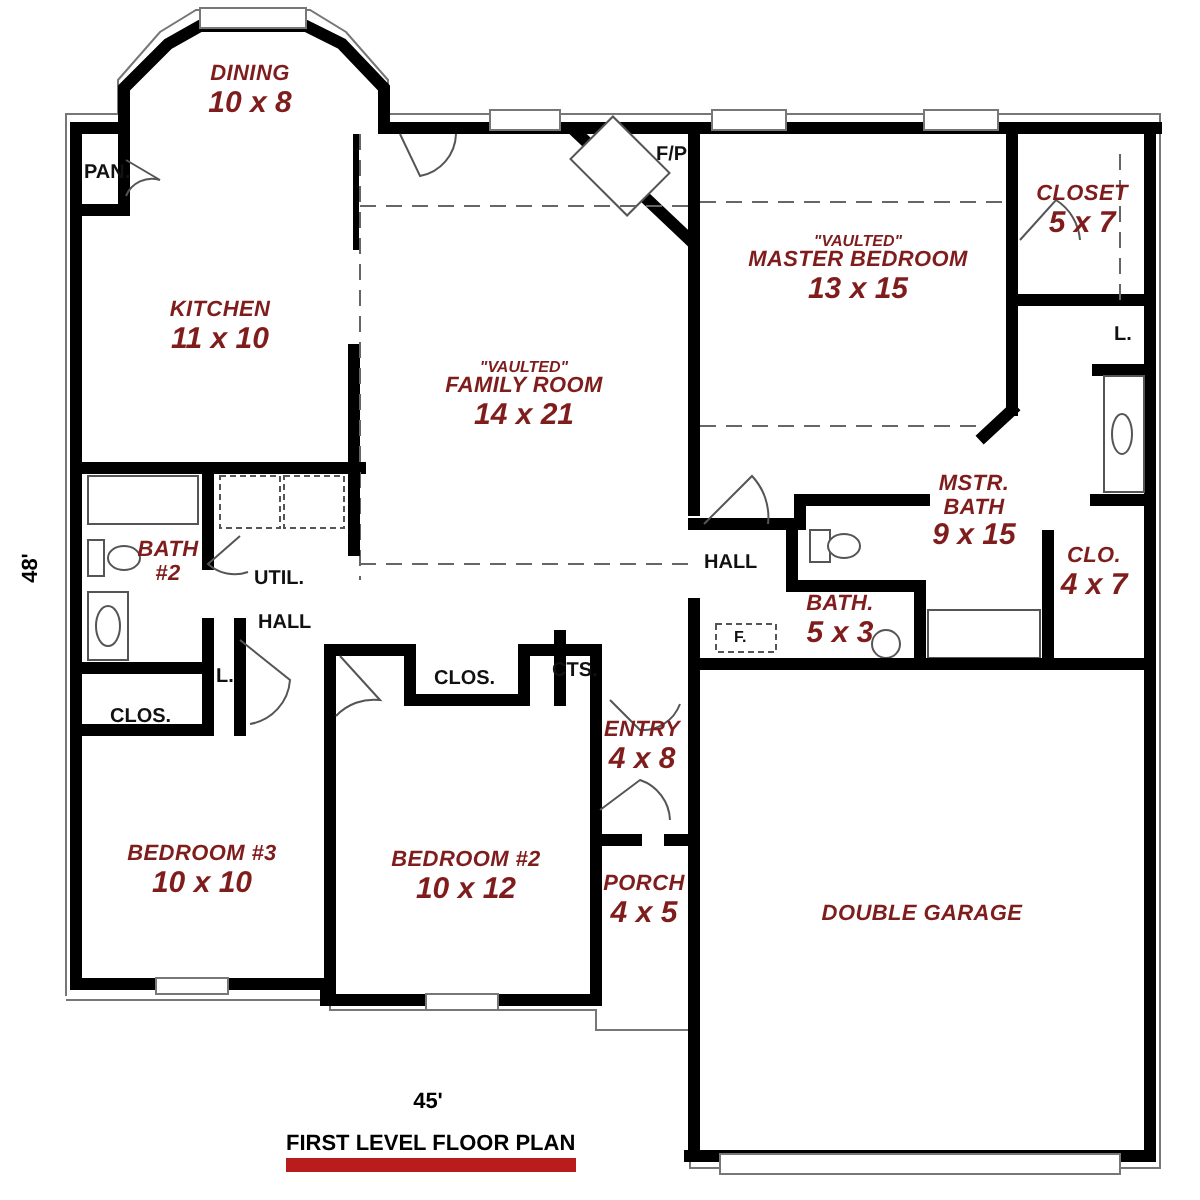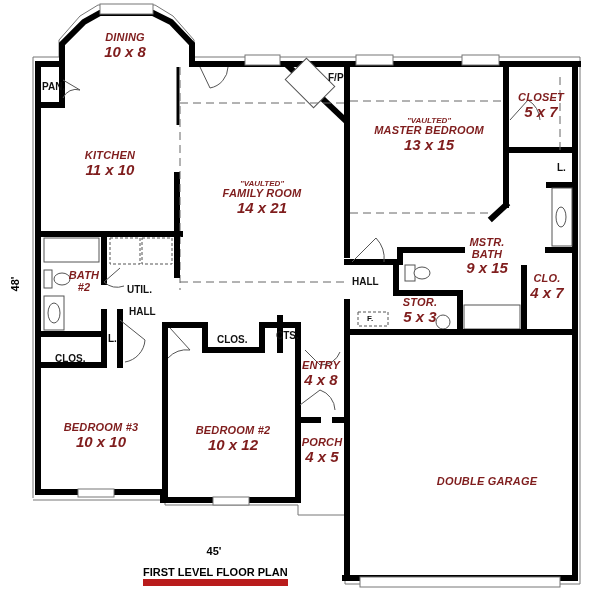--- a/index.html
+++ b/index.html
@@ -171,21 +171,21 @@
 </div>
 <div class="lbl" style="left:84px;top:270px;">
   <span class="n">BATH</span>
   <span class="n">#2</span>
 </div>
 <div class="lbl-sm" style="left:127px;top:253px;margin-top:31px;">UTIL.</div>
 <div class="lbl-sm" style="left:129px;top:306px;">HALL</div>
 <div class="lbl-sm" style="left:108px;top:333px;">L.</div>
 <div class="lbl-sm" style="left:352px;top:276px;">HALL</div>
 <div class="lbl" style="left:420px;top:297px;">
-  <span class="n">STOR.</span>
+  <span class="n">BATH.</span>
   <span class="d">5 x 3</span>
 </div>
 <div class="lbl-sm" style="left:367px;top:314px;font-size:8px;">F.</div>
 <div class="lbl-sm" style="left:55px;top:353px;">CLOS.</div>
 <div class="lbl-sm" style="left:217px;top:334px;">CLOS.</div>
 <div class="lbl-sm" style="left:276px;top:330px;">CTS.</div>
 <div class="lbl" style="left:321px;top:360px;">
   <span class="n">ENTRY</span>
   <span class="d">4 x 8</span>
 </div>
@@ -194,19 +194,19 @@
   <span class="d">4 x 5</span>
 </div>
 <div class="lbl" style="left:101px;top:422px;">
   <span class="n">BEDROOM #3</span>
   <span class="d">10 x 10</span>
 </div>
 <div class="lbl" style="left:233px;top:425px;">
   <span class="n">BEDROOM #2</span>
   <span class="d">10 x 12</span>
 </div>
-<div class="lbl" style="left:461px;top:476px;margin-left:26px;">
+<div class="lbl" style="left:461px;top:452px;">
   <span class="n">DOUBLE GARAGE</span>
 </div>
 
 <div class="dim-w">45'</div>
 <div class="dim-h">48'</div>
 <div class="title">FIRST LEVEL FLOOR PLAN</div>
 
 </body></html>

